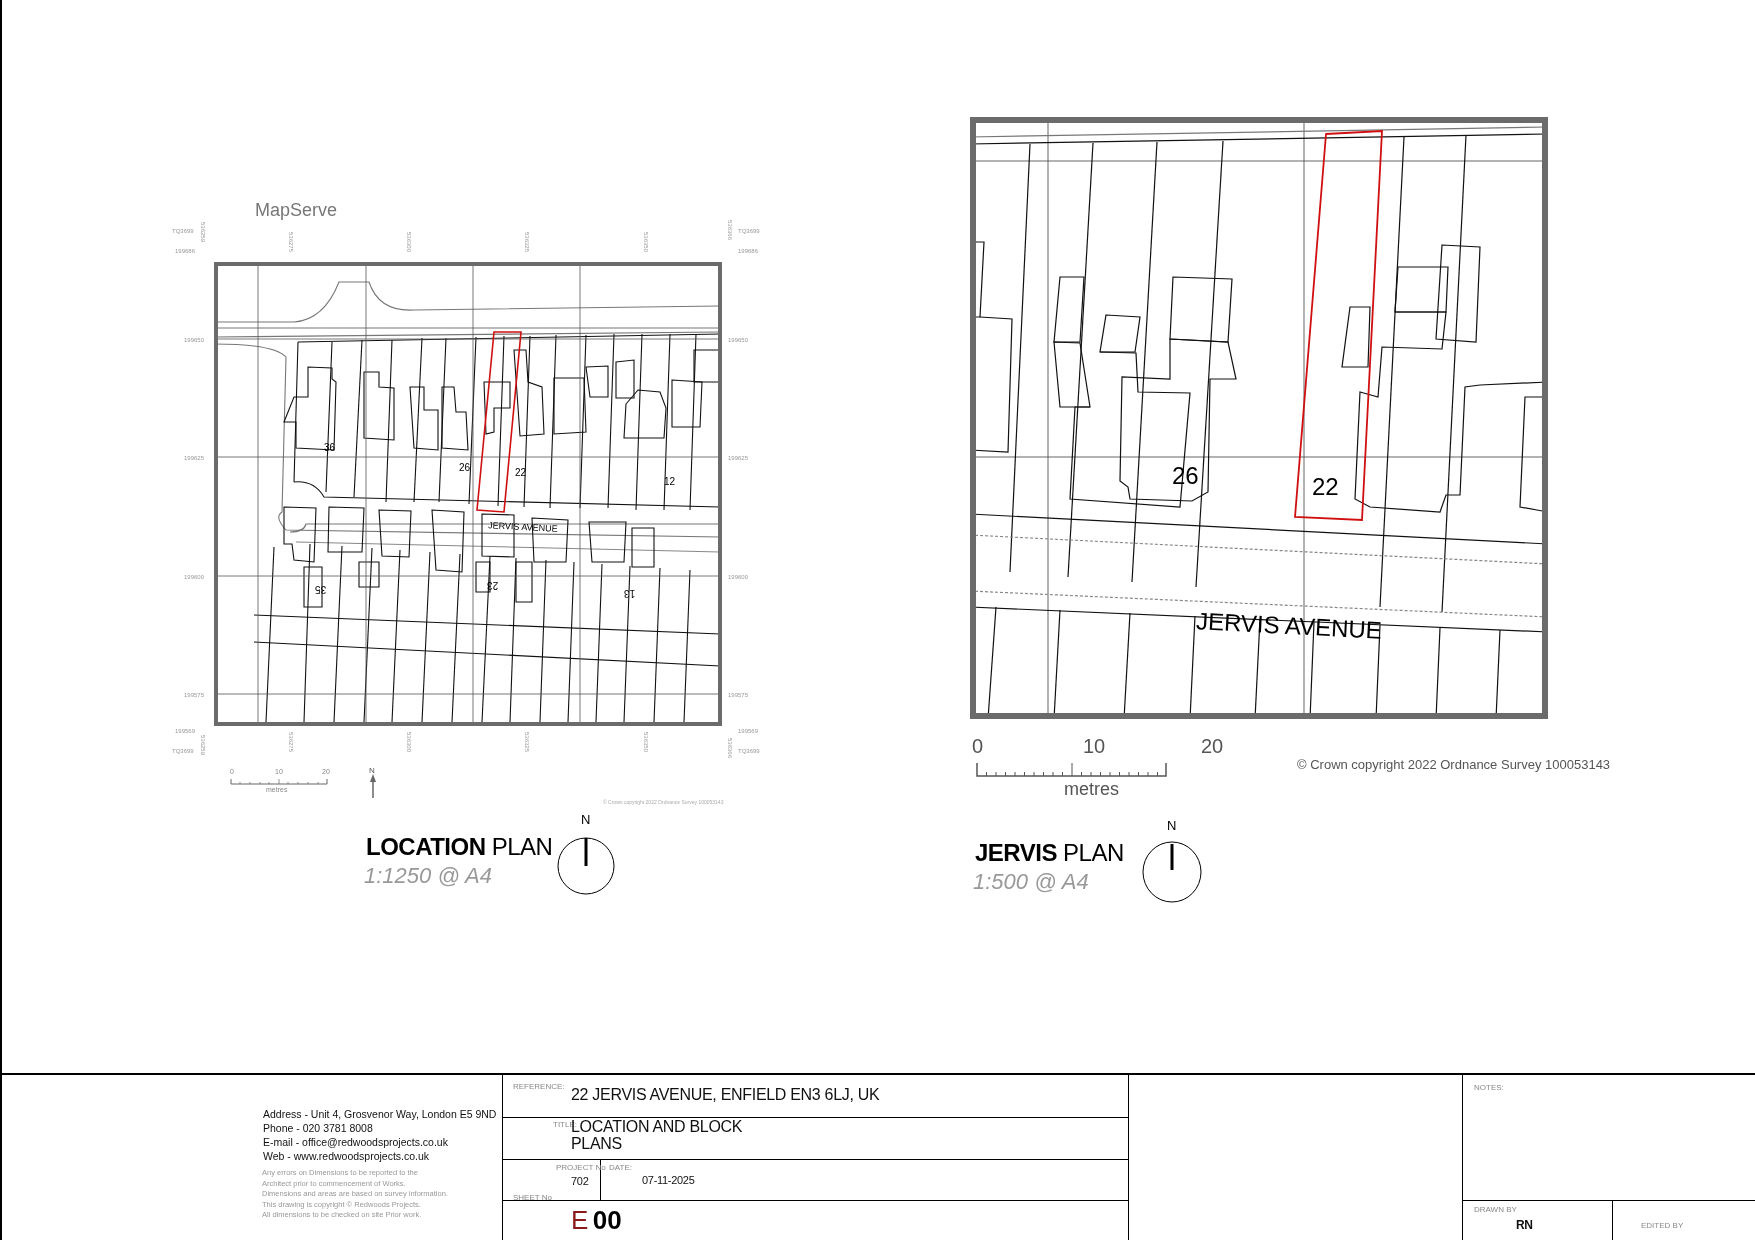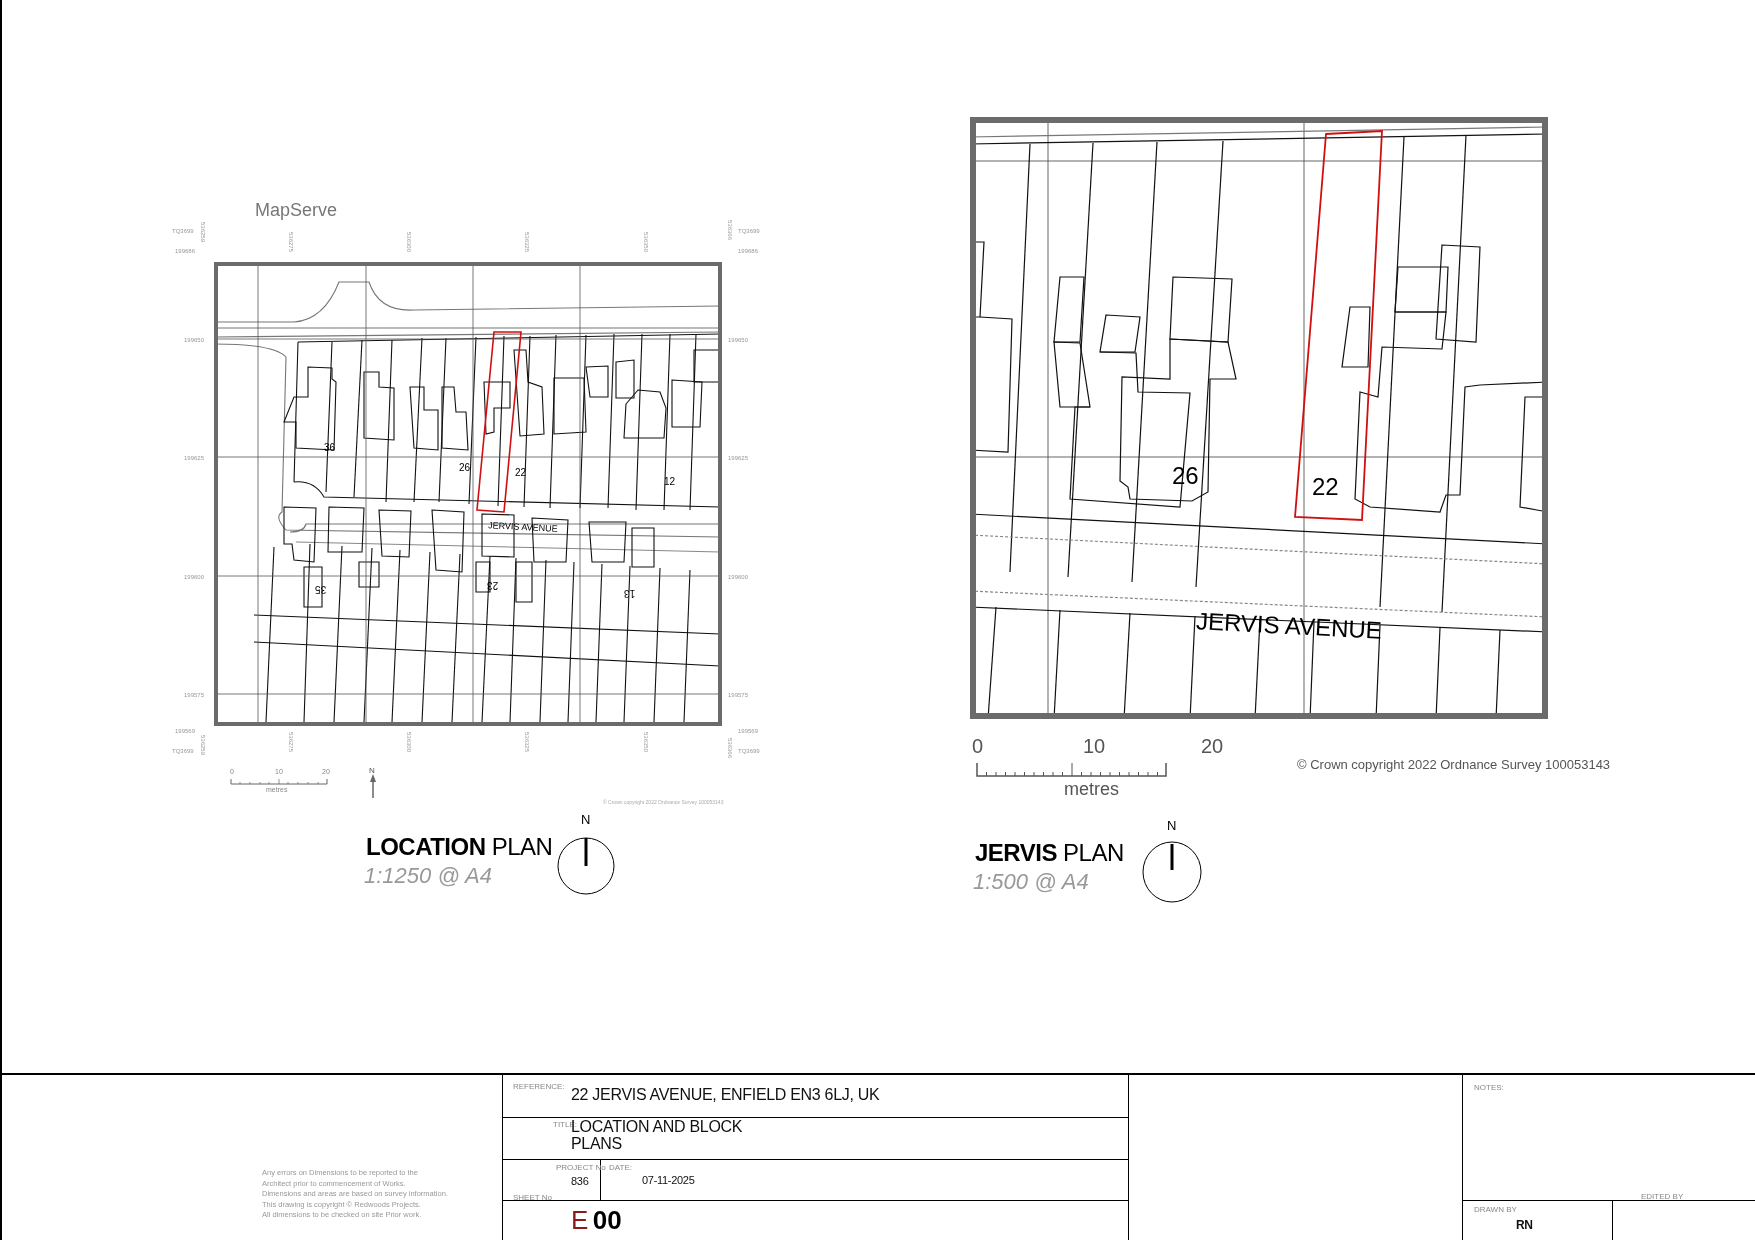--- a/index.html
+++ b/index.html
@@ -295,20 +295,26 @@
 <div class="abs plan-scale" style="left:973px;top:869px;">1:500 @ A4</div>
 <div class="abs" style="left:1167px;top:818px;font-size:13px;">N</div>
 <svg class="abs" style="left:1141px;top:834px;" width="62" height="70">
   <ellipse cx="31" cy="38" rx="29" ry="30" fill="none" stroke="#000" stroke-width="1"></ellipse>
   <line x1="31" y1="10" x2="31" y2="36" stroke="#000" stroke-width="3"></line>
 </svg>
 
 <div class="tb">
 
 
+  <div class="abs contact" style="left:263px;top:32px;">
+    <div>Address - Unit 4, Grosvenor Way, London E5 9ND</div>
+    <div>Phone - 020 3781 8008</div>
+    <div>E-mail - office@redwoodsprojects.co.uk</div>
+    <div>Web - www.redwoodsprojects.co.uk</div>
+  </div>
   <div class="abs disclaimer" style="left:262px;top:93px;">
     <div>Any errors on Dimensions to be reported to the</div>
     <div>Architect prior to commencement of Works.</div>
     <div>Dimensions and areas are based on survey information.</div>
     <div>This drawing is copyright © Redwoods Projects.</div>
     <div>All dimensions to be checked on site Prior work.</div>
   </div>
 
   <div class="tb-cell" style="left:502px;top:0;height:167px;"></div>
   <div class="tb-cell" style="left:1128px;top:0;height:167px;"></div>
@@ -324,27 +330,27 @@
   <div class="tb-small" style="left:513px;top:7px;">REFERENCE:</div>
   <div class="tb-big" style="left:571px;top:11px;">22 JERVIS AVENUE, ENFIELD EN3 6LJ, UK</div>
 
   <div class="tb-small" style="left:513px;top:45px;margin-left:40px;">TITLE:</div>
   <div class="tb-big" style="left:571px;top:43px;line-height:17px;">
     <div>LOCATION AND BLOCK</div>
     <div>PLANS</div>
   </div>
 
   <div class="tb-small" style="left:513px;top:88px;margin-left:43px;">PROJECT No</div>
-  <div class="tb-big" style="left:571px;top:100px;font-size:11px;">836</div>
+  <div class="tb-big" style="left:571px;top:100px;font-size:11px;">702</div>
   <div class="tb-small" style="left:609px;top:88px;">DATE:</div>
   <div class="tb-big" style="left:642px;top:99px;font-size:11px;">07-11-2025</div>
 
   <div class="tb-small" style="left:513px;top:118px;">SHEET No</div>
   <div class="abs" style="left:571px;top:130px;">
     <span class="sheet-e">E</span>
     <span class="sheet-n">00</span>
   </div>
 
   <div class="tb-small" style="left:1474px;top:8px;">NOTES:</div>
   <div class="tb-small" style="left:1474px;top:130px;">DRAWN BY</div>
   <div class="tb-big" style="left:1516px;top:143px;font-size:12px;font-weight:bold;">RN</div>
-  <div class="tb-small" style="left:1623px;top:117px;padding-left:18px;">EDITED BY</div>
+  <div class="tb-small" style="left:1623px;top:146px;padding-left:18px;">EDITED BY</div>
 </div>
 
 </body></html>

